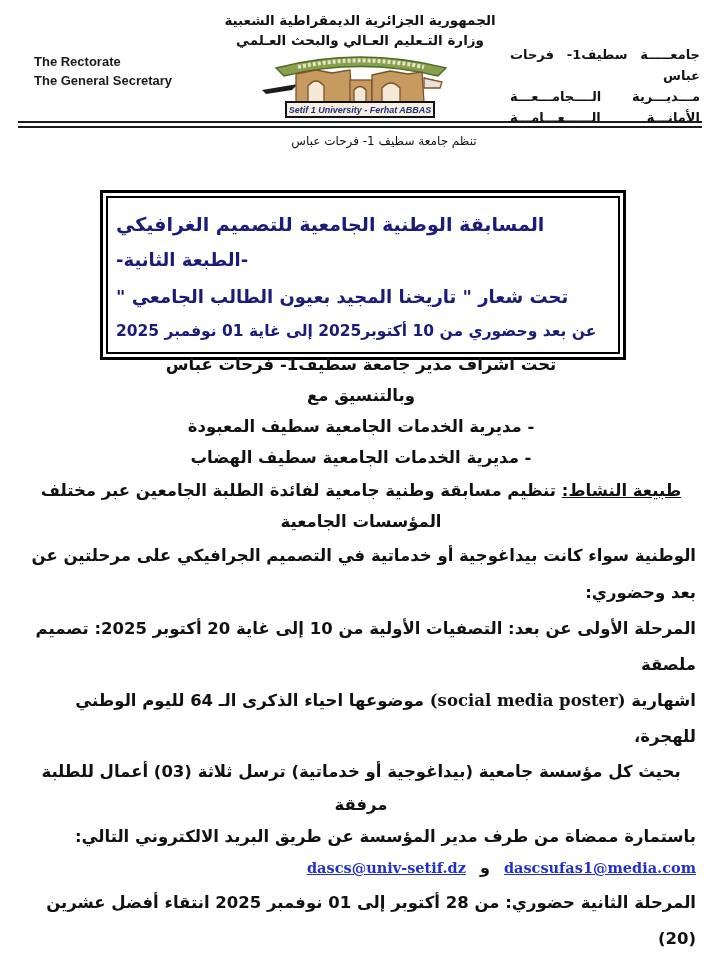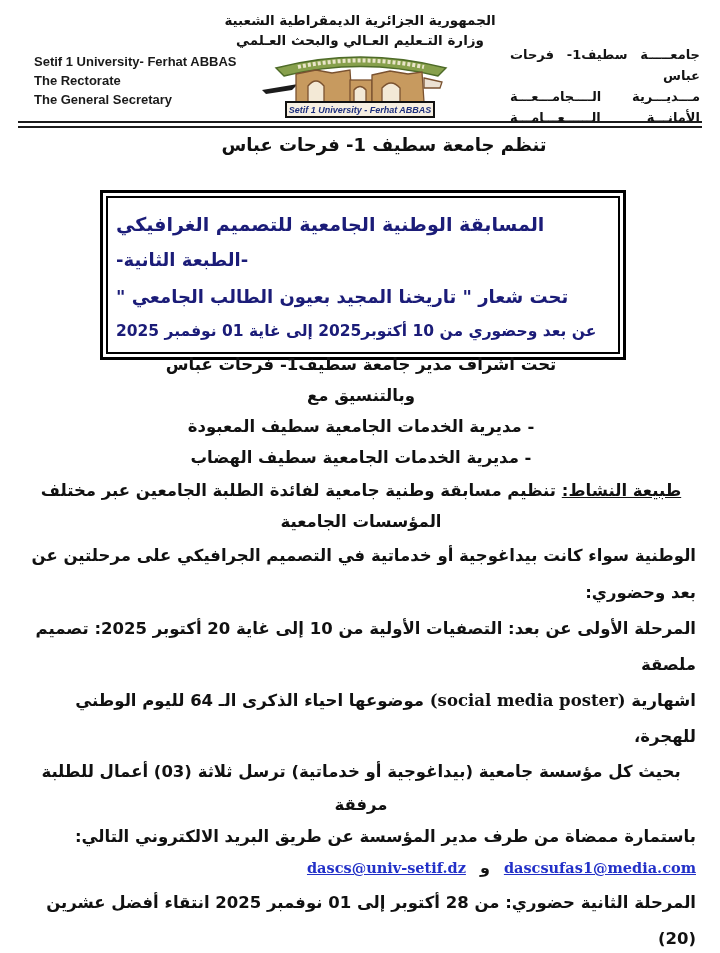--- a/index.html
+++ b/index.html
@@ -34,21 +34,21 @@
     font-weight:bold;font-size:13px;line-height:21px;color:#141414;margin-left:40px;
   }
   
   .double-rule{
     position:absolute;left:18px;right:18px;top:121px;height:3px;
     border-top:2px solid #1c1c1c;border-bottom:2px solid #1c1c1c;
   }
   .doc-title{
     position:absolute;left:0;right:0;top:134px;
     text-align:center;direction:rtl;
-    font-weight:bold;font-size:18px;color:#101010;padding-left:48px;
+    font-weight:normal;font-size:12px;color:#101010;padding-left:48px;
   }
   
   .ann-box-outer{
     position:absolute;left:100px;top:190px;width:514px;
     border:3px solid #000;padding:3px;background:#fff;
   }
   .ann-box-inner{
     border:2px solid #000;
     padding:8px 8px 6px 8px;
     direction:rtl;text-align:left;
@@ -83,21 +83,20 @@
   .logo-banner-text{
     font-family:"Liberation Sans",sans-serif;
   }
 </style>
 </head>
 <body>
 
 <div class="page">
 
   <div class="header-left">
-    <div>Setif 1  University- Ferhat ABBAS</div>
     <div>The Rectorate</div>
     <div>The General  Secretary</div>
   </div>
 
   <div class="header-center">
     <div>الجمهورية الجزائرية الديمقراطية الشعبية</div>
     <div>وزارة التـعليم العـالي والبحث العـلمي</div>
   </div>
 
   <div class="logo">

